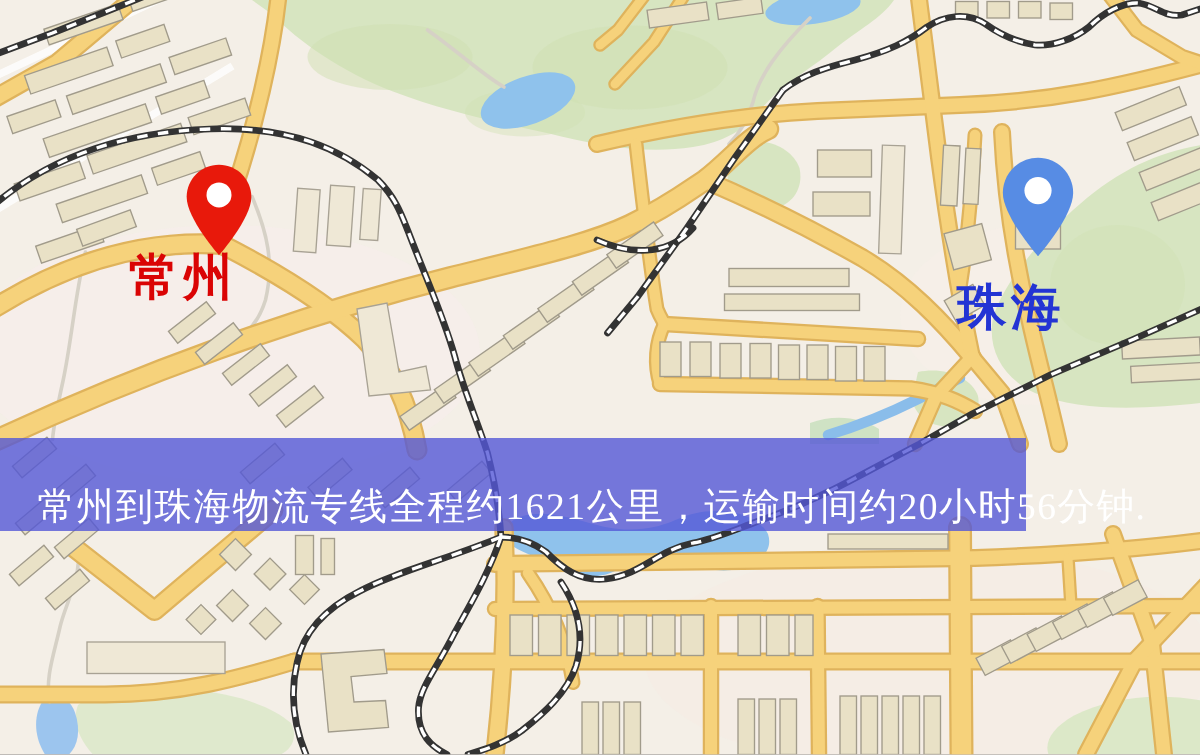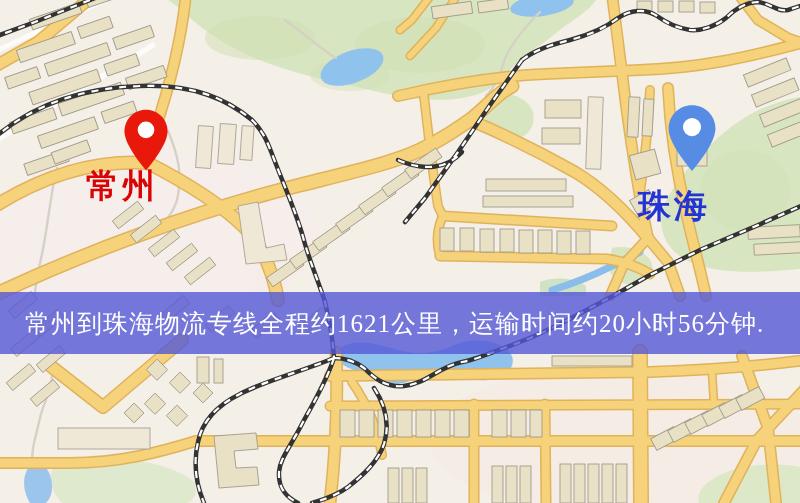--- a/index.html
+++ b/index.html
@@ -1,22 +1,22 @@
 <!DOCTYPE html>
 <html><head>
 <meta charset="utf-8">
 <style>
   html,body{margin:0;padding:0;background:#888;}
   #stage{position:relative;width:800px;height:503px;overflow:hidden;
          font-family:"Liberation Serif","DejaVu Serif",serif;background:#f4efe7;}
   #map-svg{position:absolute;left:0;top:0;width:800px;height:503px;display:block;}
   .bld{fill:#e9e1c6;stroke:#a19b8b;stroke-width:0.9;}
   .bld2{fill:#efe8d6;stroke:#a8a294;stroke-width:0.9;}
-  #route-banner{position:absolute;left:0;top:292px;width:800px;height:62px;
-      background:rgba(84,87,215,0.80);display:flex;align-items:center;
+  #route-banner{position:absolute;left:0;top:292px;width:684px;height:62px;
+      background:rgba(84,87,215,0.80);display:flex;align-items:flex-end;
       box-sizing:border-box;padding-left:25px;z-index:30;}
   #route-banner span{color:#ffffff;font-size:25px;letter-spacing:1px;white-space:nowrap;}
   .city-label{position:absolute;font-weight:700;font-size:33px;line-height:1;
       letter-spacing:3px;z-index:20;white-space:nowrap;text-align:right;}
   #label-origin{left:86px;top:170px;color:#da0404;}
   #label-destination{left:638px;top:190px;color:#2334d4;}
   .pin{position:absolute;z-index:25;}
   #pin-origin{left:123px;top:108px;width:46px;height:64px;}
   #pin-destination{left:667px;top:103px;width:50px;height:70px;}
 </style>

